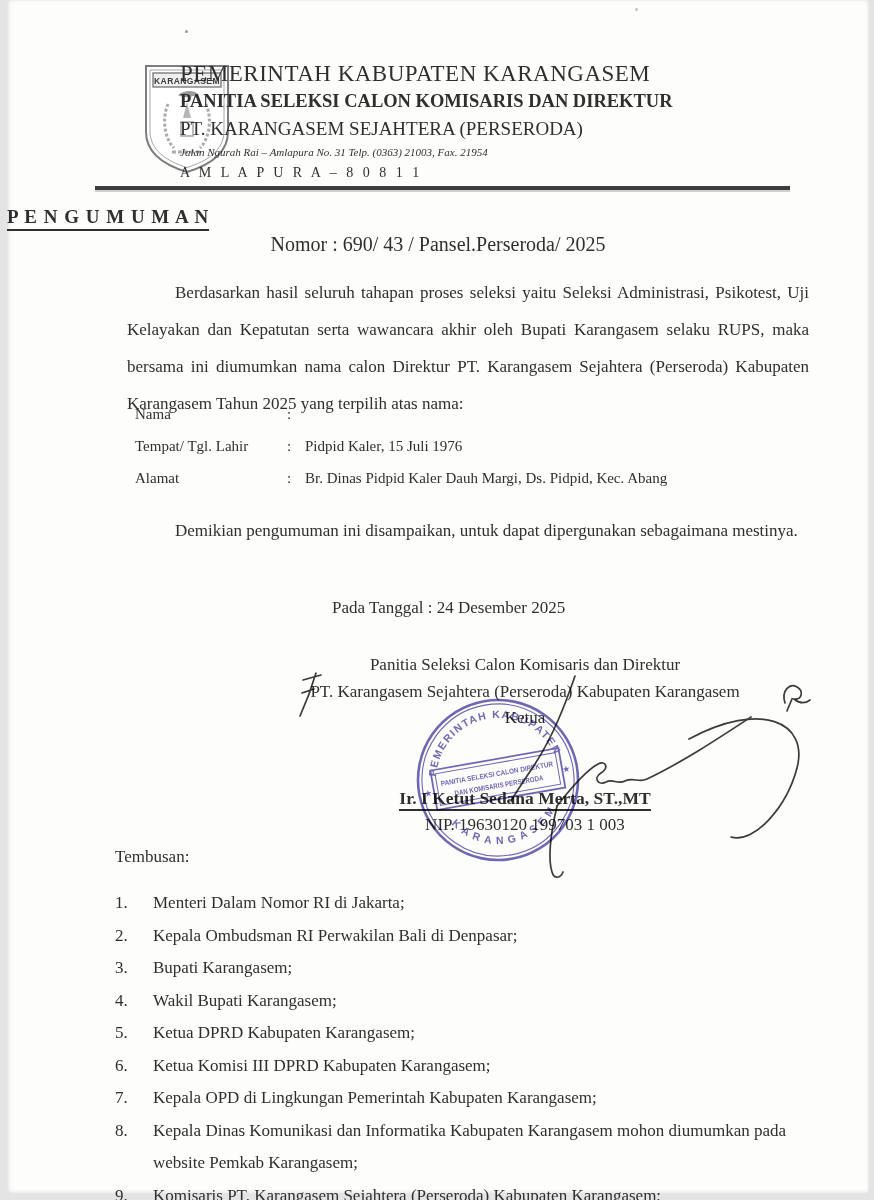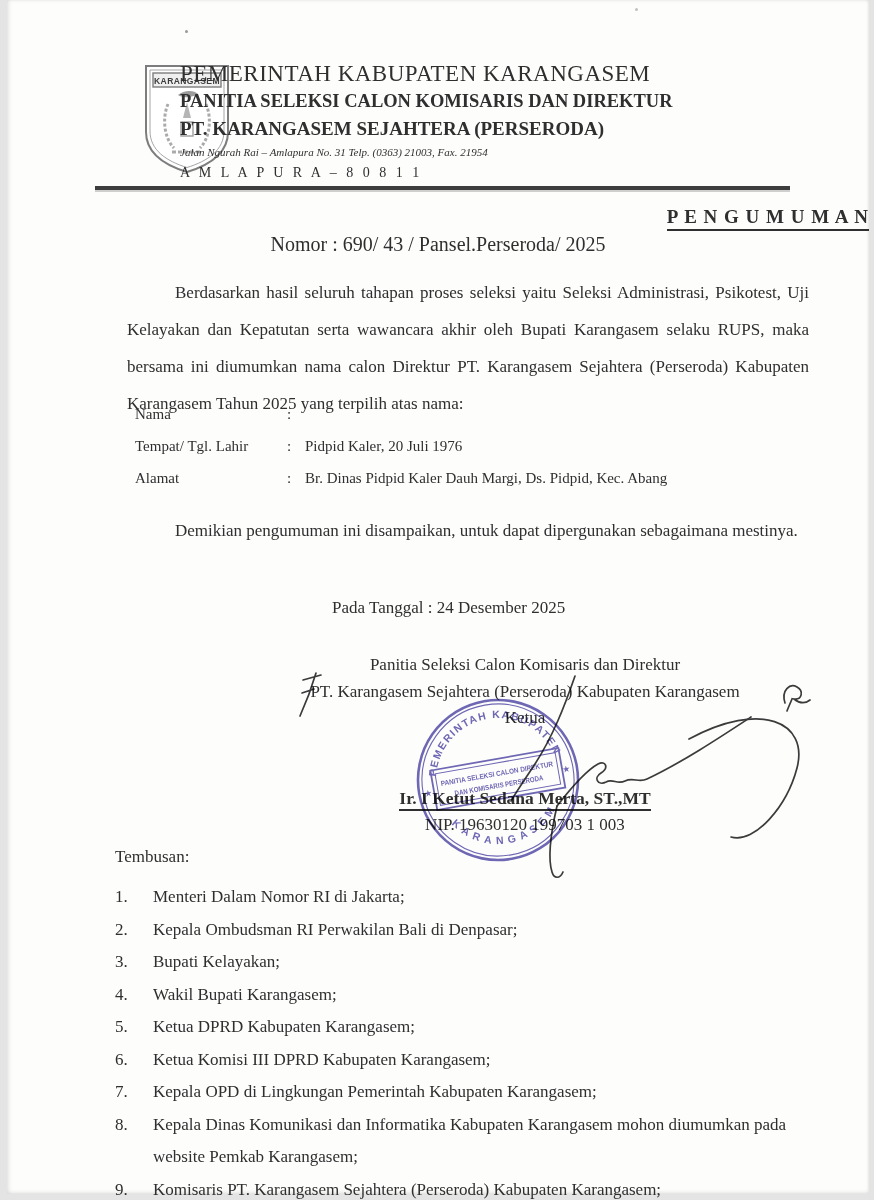--- a/index.html
+++ b/index.html
@@ -14,45 +14,45 @@
     position:absolute;left:7px;right:5px;top:0;bottom:6px;
     background:var(--paper,#fdfdfc);
     box-shadow:inset 2px 0 4px rgba(0,0,0,.08), inset -1px 0 3px rgba(0,0,0,.05), inset 0 -2px 4px rgba(0,0,0,.06);
   }
   .abs{position:absolute;}
   
   .logo{left:131px;top:60px;width:98px;height:114px;}
   .lh-text{left:173px;right:67px;top:60px;text-align:left;}
   .lh1{font-size:23px;letter-spacing:.5px;line-height:28px;}
   .lh2{font-size:18.5px;font-weight:bold;line-height:27px;}
-  .lh3{font-size:19px;font-weight:bold;line-height:27px;}
+  .lh3{font-size:19px;font-weight:normal;line-height:27px;}
   .lh4{font-size:11px;line-height:21px;font-style:italic;}
   .lh5{font-size:14px;line-height:19px;letter-spacing:3px;}
   .rule{left:88px;right:79px;top:186px;height:4px;background:#3d3d3d;box-shadow:0 2px 0 rgba(0,0,0,.18);}
   
-  .title{left:0;right:0;top:206px;text-align:right;font-size:19px;font-weight:bold;letter-spacing:1px;}
+  .title{left:0;right:0;top:206px;text-align:left;font-size:19px;font-weight:bold;letter-spacing:1px;}
   .title span{border-bottom:2px solid #2f2f2f;padding-bottom:2px;}
   .nomor{left:0;right:0;top:233px;text-align:center;font-size:20px;}
   
   .para{left:108px;width:682px;font-size:17px;line-height:37px;text-align:justify;text-indent:48px;margin:12px;}
   .p1{top:262px;}
   .p2{top:500px;}
   .details{left:108px;top:398px;width:682px;}
   .d-row{display:grid;grid-template-columns:152px 18px 1fr;font-size:15px;line-height:32px;margin-left:20px;}
   .place-date{left:325px;top:592px;font-size:17px;line-height:31px;}
   
   .sig-block{left:263px;width:510px;top:652px;text-align:center;font-size:17px;line-height:26.5px;}
   .sig-name{margin-top:53px;font-weight:bold;font-size:17.5px;}
   .sig-name span{border-bottom:2px solid #2f2f2f;padding-bottom:1px;}
   .sig-nip{line-height:27px;}
   .stamp{left:406px;top:695px;width:170px;height:170px;mix-blend-mode:multiply;opacity:.82;}
   .penlayer{left:0;top:0;width:874px;height:1200px;mix-blend-mode:multiply;pointer-events:none;}
   
   .tembusan{left:108px;top:840px;width:690px;font-size:17px;}
-  .t-label{line-height:33px;margin-bottom:8px;}
+  .t-label{line-height:33px;margin-bottom:14px;}
   .t-row{display:grid;grid-template-columns:38px 1fr;line-height:32.5px;}
   .speck{width:3px;height:3px;border-radius:50%;background:#9a9a9a;}
 </style>
 </head>
 <body>
 
 <div class="page">
 
   <svg class="abs logo" viewBox="0 0 98 114">
     <path d="M 8 6 H 90 V 72 C 90 93 72 105 49 112 C 26 105 8 93 8 72 Z" fill="#ffffff" stroke="#7d7d7d" stroke-width="2"></path>
@@ -83,21 +83,21 @@
   <p class="abs para p1">Berdasarkan hasil seluruh tahapan proses seleksi yaitu Seleksi Administrasi, Psikotest, Uji Kelayakan dan Kepatutan serta wawancara akhir oleh Bupati Karangasem selaku RUPS,  maka bersama ini diumumkan nama calon Direktur PT. Karangasem Sejahtera (Perseroda) Kabupaten Karangasem Tahun 2025 yang terpilih atas nama:</p>
 
   <div class="abs details">
     <div class="d-row">
       <span>Nama</span>
         <span>:</span>
     </div>
     <div class="d-row">
       <span>Tempat/ Tgl. Lahir</span>
         <span>:</span>
-        <span>Pidpid Kaler, 20 Juli 1976</span>
+        <span>Pidpid Kaler, 15 Juli 1976</span>
     </div>
     <div class="d-row">
       <span>Alamat</span>
         <span>:</span>
         <span>Br. Dinas Pidpid Kaler Dauh Margi, Ds. Pidpid, Kec. Abang</span>
     </div>
   </div>
 
   <p class="abs para p2">Demikian pengumuman ini disampaikan, untuk dapat dipergunakan sebagaimana mestinya.</p>
 
@@ -150,21 +150,21 @@
     <div class="t-row">
         <span>1.</span>
         <span>Menteri Dalam Nomor RI di Jakarta;</span>
       </div>
     <div class="t-row">
         <span>2.</span>
         <span>Kepala Ombudsman RI Perwakilan Bali di Denpasar;</span>
       </div>
     <div class="t-row">
         <span>3.</span>
-        <span>Bupati Kelayakan;</span>
+        <span>Bupati Karangasem;</span>
       </div>
     <div class="t-row">
         <span>4.</span>
         <span>Wakil Bupati Karangasem;</span>
       </div>
     <div class="t-row">
         <span>5.</span>
         <span>Ketua DPRD Kabupaten Karangasem;</span>
       </div>
     <div class="t-row">

